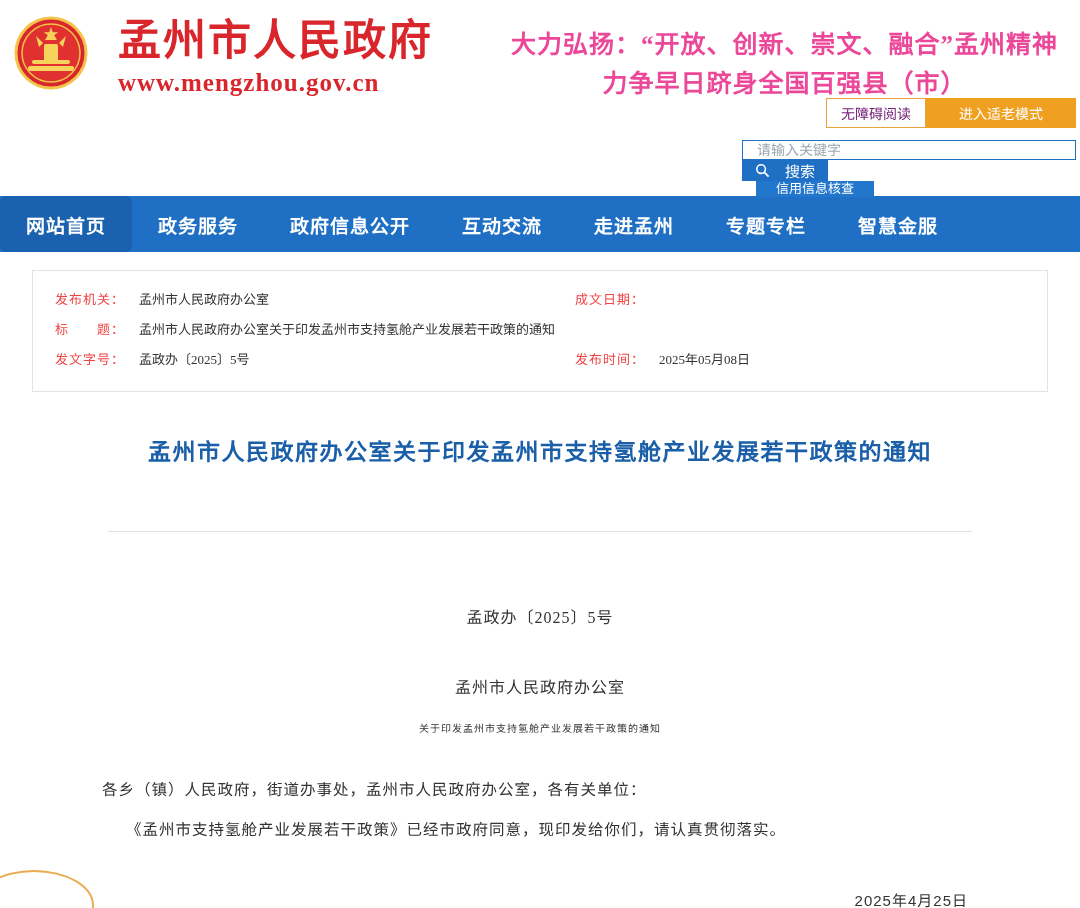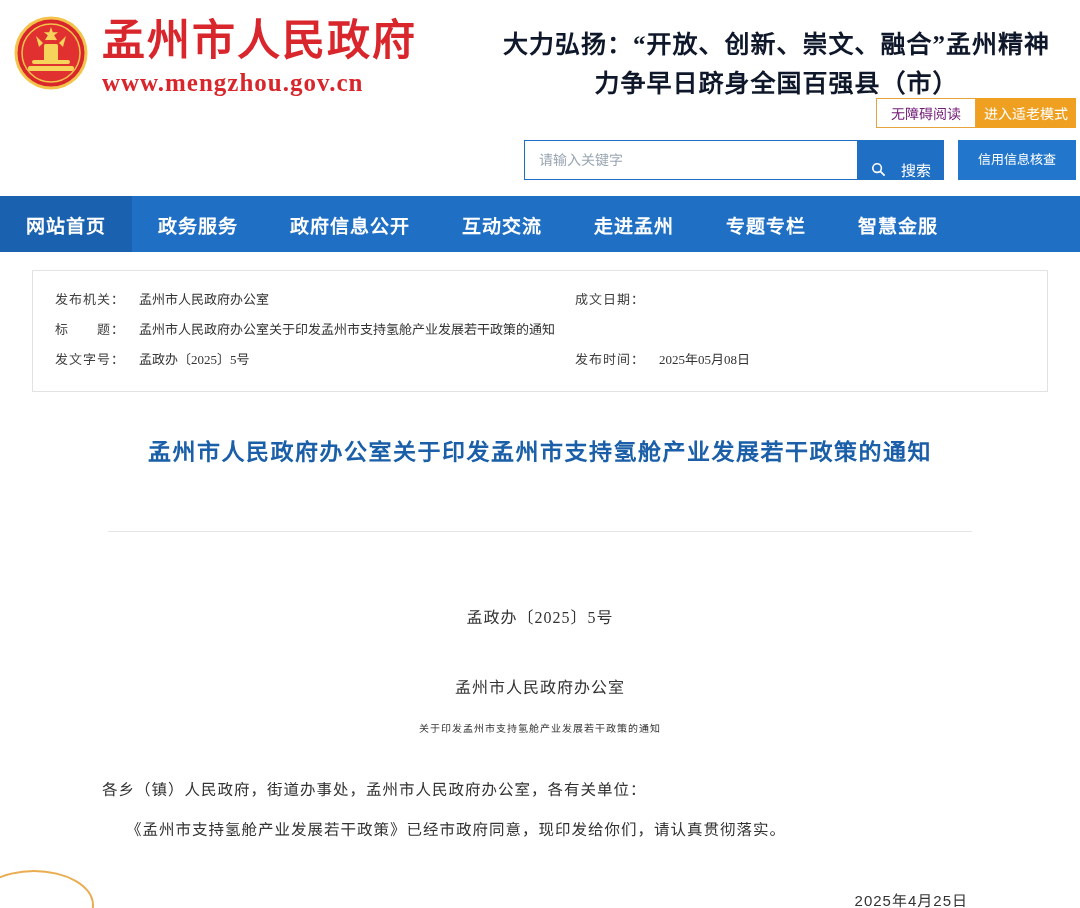--- a/index.html
+++ b/index.html
@@ -32,21 +32,21 @@
   .emblem {
     width: 74px; height: 74px;
     margin-left: 6px;
     margin-top: 2px;
     flex: 0 0 auto;
     position: relative;
   }
   .emblem svg { display:block; }
 
   .brand {
-    margin-left: 14px;
+    margin-left: 30px;
     margin-top: 4px;
     flex: 0 0 auto;
   }
   .brand-title {
     font-family: "Liberation Serif", serif;
     font-size: 43px;
     font-weight: bold;
     color: #d8262c;
     letter-spacing: 2px;
     line-height: 1.05;
@@ -65,21 +65,21 @@
   .slogan {
     margin-left: 64px;
     margin-top: 12px;
     flex: 1 1 auto;
     text-align: center;
   }
   .slogan-line {
     font-family: "Liberation Serif", serif;
     font-size: 25px;
     font-weight: bold;
-    color: #0f172a;
+    color: #ec4899;
     line-height: 1.55;
     white-space: nowrap;
     letter-spacing: 1px;
   }
 
   
   .top-btns {
     position: absolute;
     right: 4px;
     top: 98px;
@@ -93,34 +93,35 @@
     background: #fff;
     font-size: 14px;
     padding: 0 14px;
     display: flex; align-items: center;
     white-space: nowrap;
   }
   .btn-elder {
     background: #f0a020;
     color: #ffffff;
     font-size: 14px;
-    padding: 0 7px;
+    padding: 0 32px;
     display: flex; align-items: center;
     white-space: nowrap;
     border: 1px solid #f0a020;
   }
 
   
   .search-row {
     position: absolute;
     right: 4px;
     top: 140px;
     display: flex;
     align-items: stretch;
     height: 40px;
+    flex-direction: column;
   }
   .search-box {
     width: 334px;
     border: 1px solid #1f6fc4;
     background: #fff;
     display: flex;
     align-items: center;
     padding: 0 12px;
   }
   .search-box input {
@@ -169,20 +170,21 @@
     display: flex;
     align-items: center;
     justify-content: center;
     padding: 0 26px;
     font-family: "Liberation Serif", serif;
     font-size: 19px;
     font-weight: bold;
     letter-spacing: 1px;
     white-space: nowrap;
     cursor: pointer;
+    border-radius: 6px;
   }
   .nav-item.active {
     background: #1a62b0;
   }
 
   
   .content {
     padding: 18px 32px 0 32px;
   }
   .meta-box {
@@ -196,21 +198,21 @@
     color: #444;
     line-height: 30px;
     font-family: "Liberation Serif", serif;
   }
   .meta-cell {
     display: flex;
     align-items: baseline;
   }
   .meta-cell.left { width: 520px; }
   .meta-label {
-    color: #404040;
+    color: #ef4444;
     width: 74px;
     flex: 0 0 auto;
     letter-spacing: 1px;
   }
   .meta-label.wide { width: 74px; }
   .meta-value {
     color: #333;
     padding-left: 10px;
   }
 

